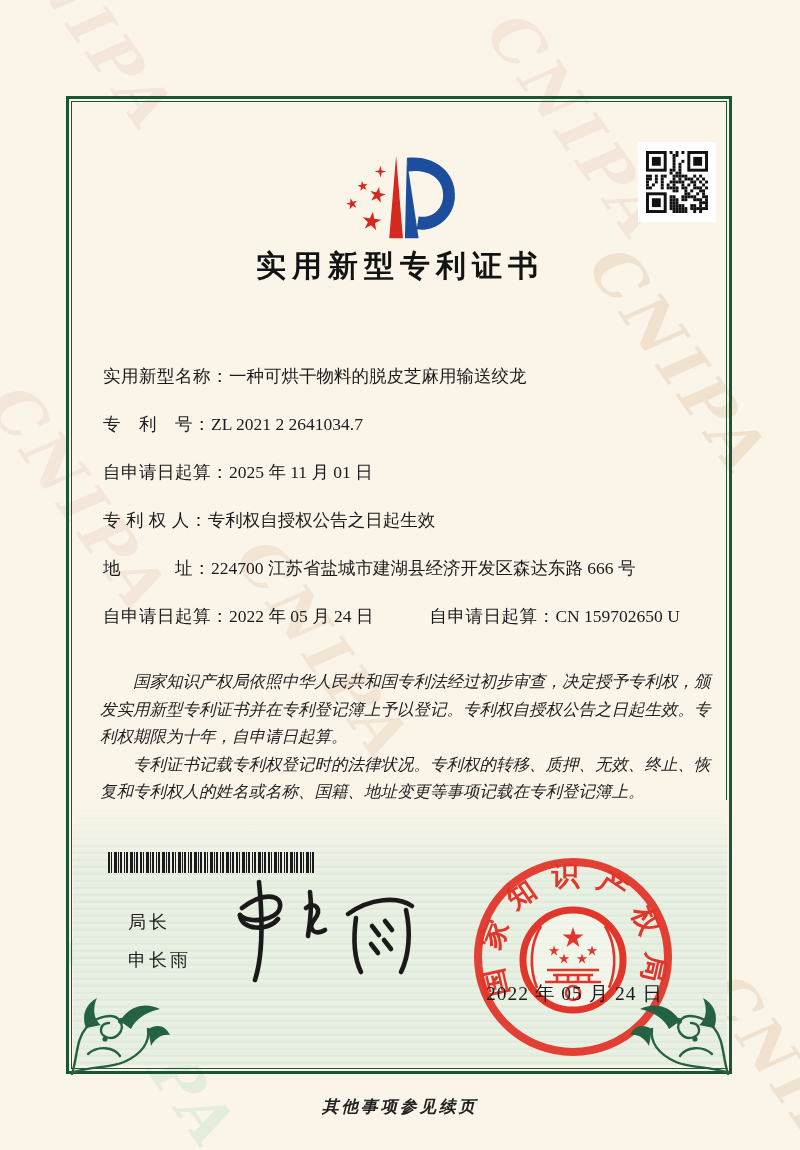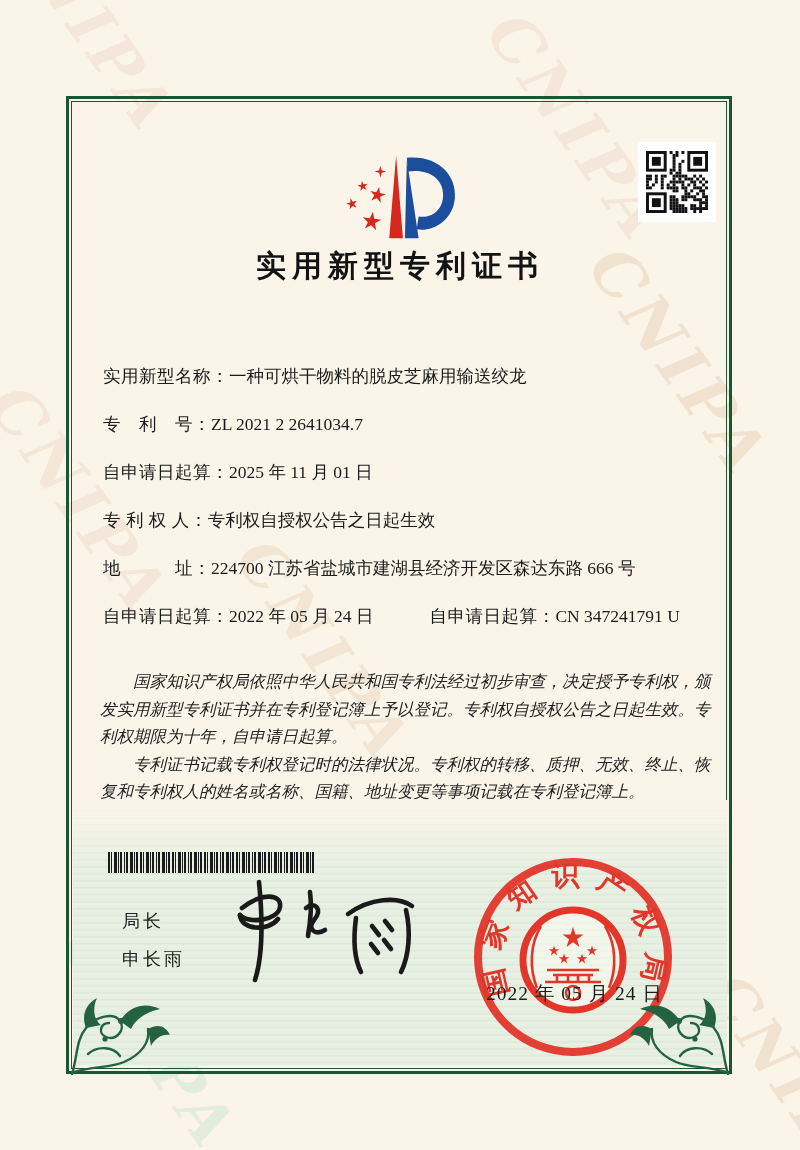--- a/index.html
+++ b/index.html
@@ -45,22 +45,22 @@
   .grant-pair{margin-left:56px;}
 
   .paras{position:absolute;left:100px;top:668px;width:624px;
          font-size:16.5px;line-height:27.5px;color:#222;
          font-style:italic;font-family:"Liberation Serif","DejaVu Serif",serif;}
   .paras p{margin:0;text-indent:2em;}
 
   .barcode{position:absolute;left:108px;top:852px;width:214px;height:21px;}
   .barcode div{position:absolute;top:0;height:21px;background:#1a1a1a;}
 
-  .signer{position:absolute;left:122px;top:903px;
-          font-family:Liberation Mono, monospace;
+  .signer{position:absolute;left:128px;top:903px;
+          font-family:Liberation Serif, serif;
           font-size:18px;color:#222;letter-spacing:3px;line-height:38px;}
   .signature{position:absolute;left:222px;top:870px;}
 
   .seal{position:absolute;left:468px;top:852px;width:210px;height:210px;}
   .seal-date{position:absolute;left:486px;top:980px;width:180px;
              font-size:19.5px;letter-spacing:1px;color:#1c1c1c;z-index:6;}
 
   .page-note{position:absolute;left:0;top:1038px;width:800px;text-align:center;
              font-size:15px;font-style:italic;color:#222;letter-spacing:2px;}
   .footer-note{position:absolute;left:0;top:1096px;width:800px;text-align:center;
@@ -269,21 +269,21 @@
     <div class="frow">
       <span class="lab">自申请日起算：</span><span>2025 年 11 月 01 日</span>
     </div>
     <div class="frow">
       <span class="lab">专 利 权 人：</span><span>专利权自授权公告之日起生效</span>
     </div>
     <div class="frow">
       <span class="lab">地　　　址：</span><span>224700 江苏省盐城市建湖县经济开发区森达东路 666 号</span>
     </div>
     <div class="frow">
-      <span class="lab">自申请日起算：</span><span>2022 年 05 月 24 日</span><span class="grant-pair lab">自申请日起算：</span><span>CN 347241791 U</span>
+      <span class="lab">自申请日起算：</span><span>2022 年 05 月 24 日</span><span class="grant-pair lab">自申请日起算：</span><span>CN 159702650 U</span>
     </div>
   </div>
 
   <div class="paras">
     <p>国家知识产权局依照中华人民共和国专利法经过初步审查，决定授予专利权，颁发实用新型专利证书并在专利登记簿上予以登记。专利权自授权公告之日起生效。专利权期限为十年，自申请日起算。</p>
     <p>专利证书记载专利权登记时的法律状况。专利权的转移、质押、无效、终止、恢复和专利权人的姓名或名称、国籍、地址变更等事项记载在专利登记簿上。</p>
   </div>
 
   <div class="barcode z-top" id="barcode">
       <div style="left:0px;width:2px"></div>
@@ -423,14 +423,15 @@
     </g>
     <g fill="#256241">
       <path d="M52,25 C62,9 78,6 92,13 C79,16 68,22 63,33 Z"></path>
       <path d="M80,33 C90,27 98,30 102,39 C93,38 87,43 83,50 Z"></path>
       <path d="M18,32 C13,19 18,8 29,2 C24,13 26,24 33,29 Z"></path>
       <circle cx="53" cy="25" r="3"></circle>
         <circle cx="37" cy="43" r="2.6"></circle>
     </g>
   </svg>
 
+  <div class="footer-note">其他事项参见续页</div>
 
 </div>
 
 </body></html>

